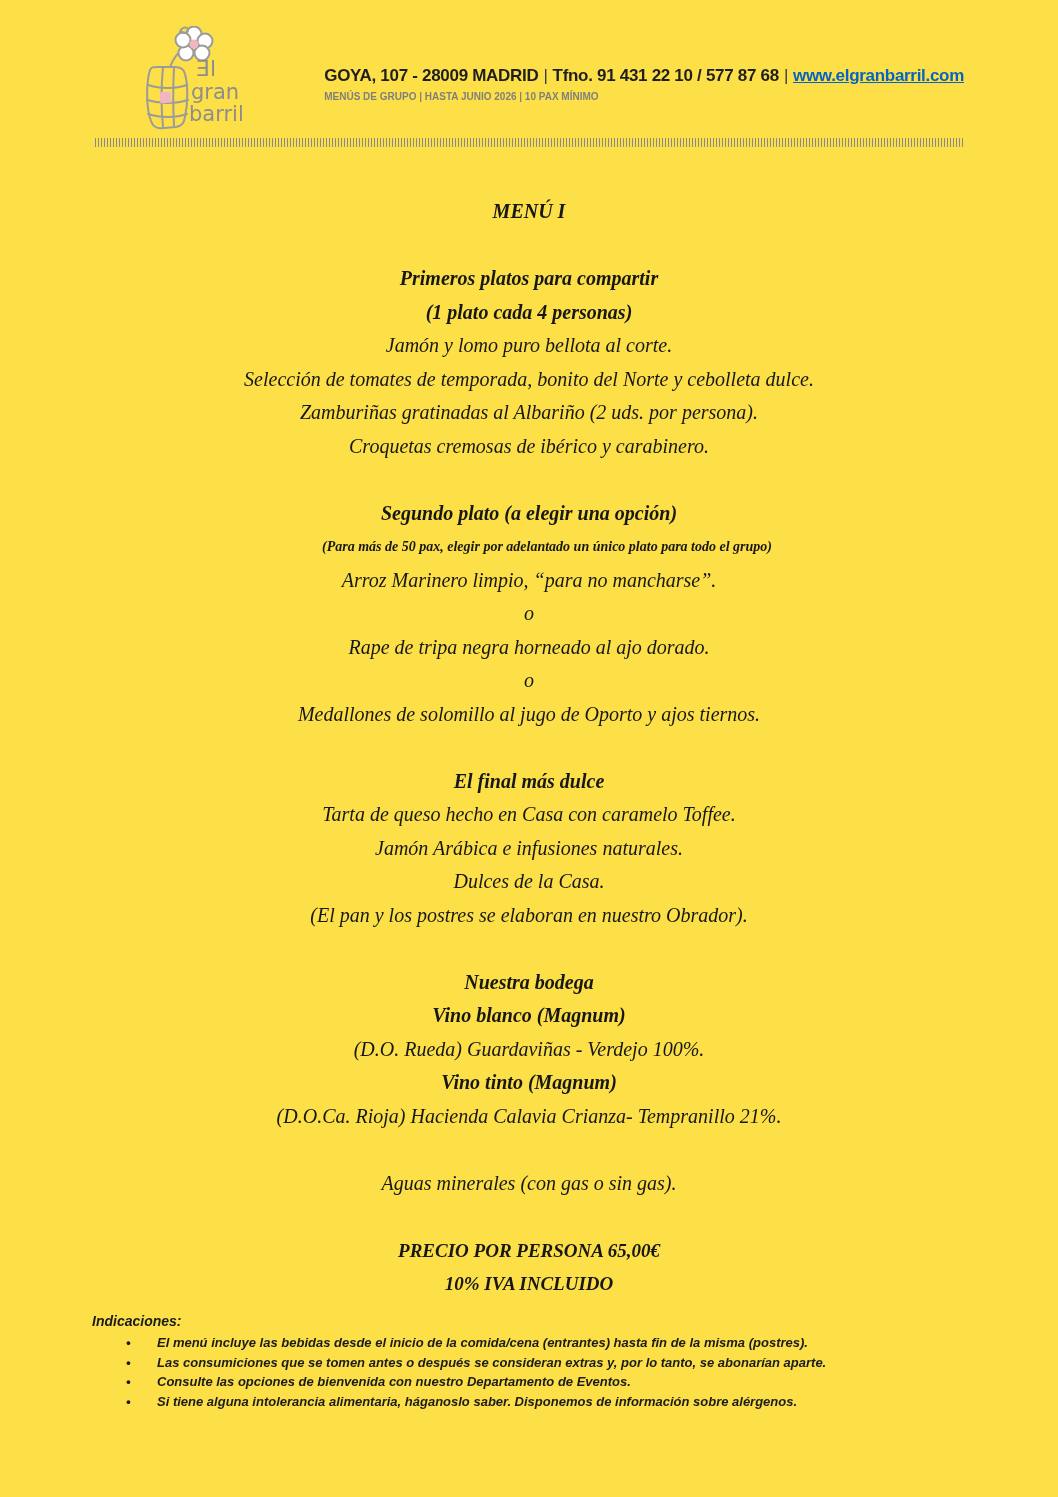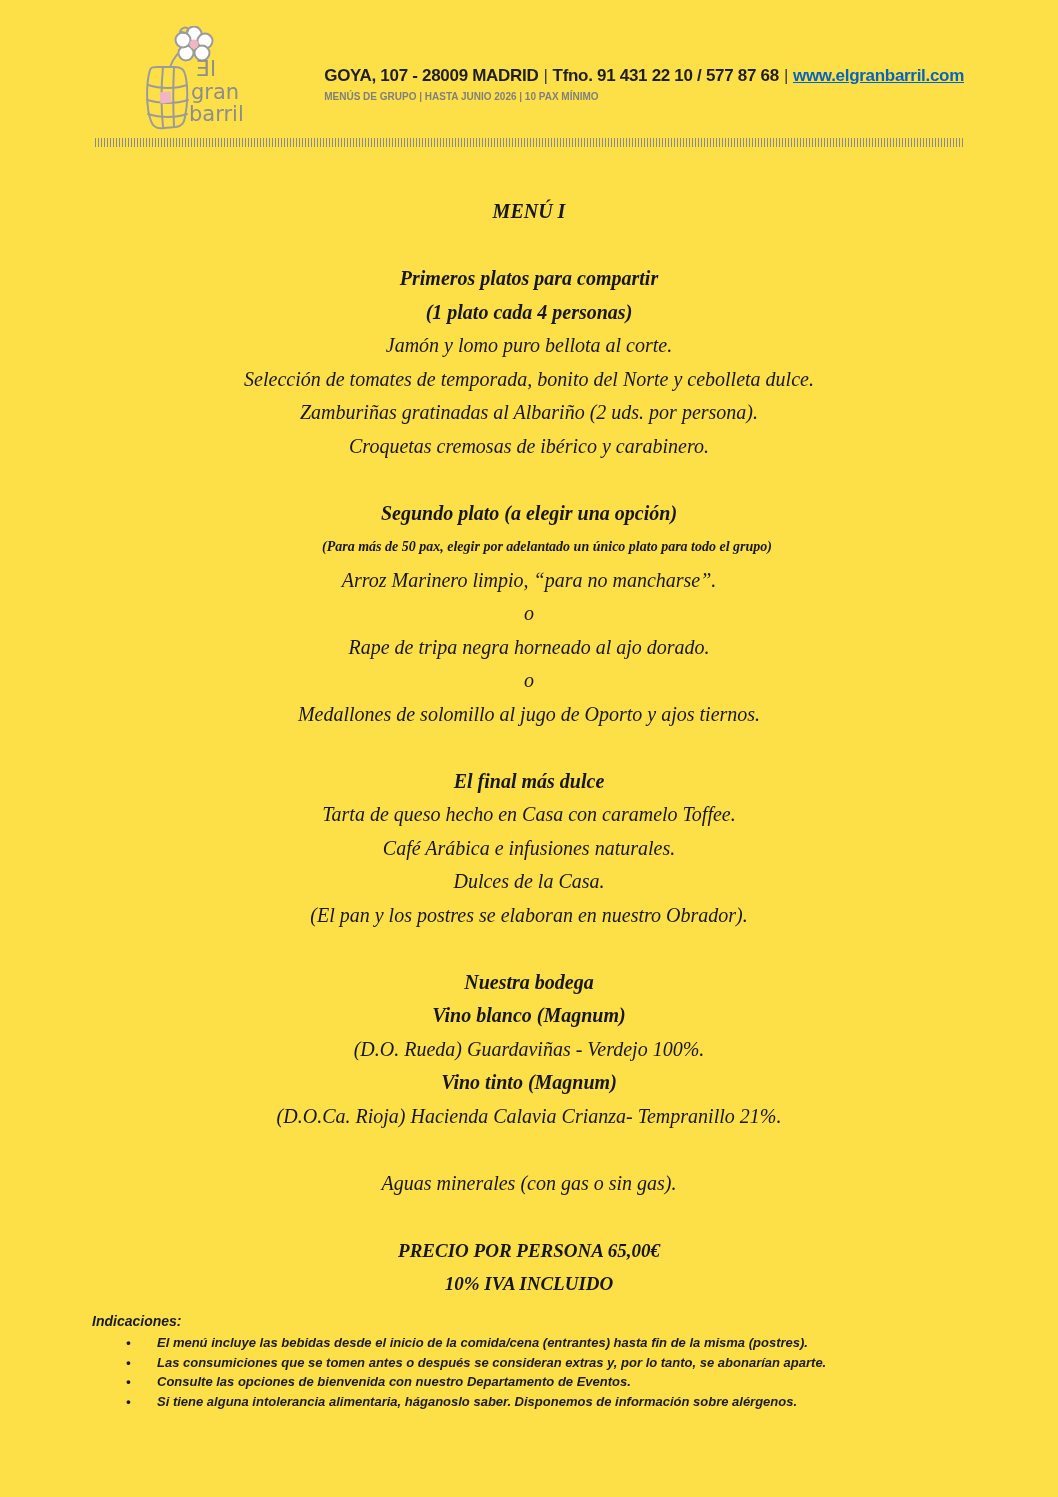--- a/index.html
+++ b/index.html
@@ -101,21 +101,21 @@
     <div class="ln b note50">(Para más de 50 pax, elegir por adelantado un único plato para todo el grupo)</div>
     <div class="ln">Arroz Marinero limpio, “para no mancharse”.</div>
     <div class="ln">o</div>
     <div class="ln">Rape de tripa negra horneado al ajo dorado.</div>
     <div class="ln">o</div>
     <div class="ln">Medallones de solomillo al jugo de Oporto y ajos tiernos.</div>
     <div class="ln"></div>
 
     <div class="ln b">El final más dulce</div>
     <div class="ln">Tarta de queso hecho en Casa con caramelo Toffee.</div>
-    <div class="ln">Café Arábica e infusiones naturales.</div>
+    <div class="ln">Jamón Arábica e infusiones naturales.</div>
     <div class="ln">Dulces de la Casa.</div>
     <div class="ln">(El pan y los postres se elaboran en nuestro Obrador).</div>
     <div class="ln"></div>
 
     <div class="ln b">Nuestra bodega</div>
     <div class="ln b">Vino blanco (Magnum)</div>
     <div class="ln">(D.O. Rueda) Guardaviñas - Verdejo 100%.</div>
     <div class="ln b">Vino tinto (Magnum)</div>
     <div class="ln">(D.O.Ca. Rioja) Hacienda Calavia Crianza- Tempranillo 21%.</div>
     <div class="ln"></div>

